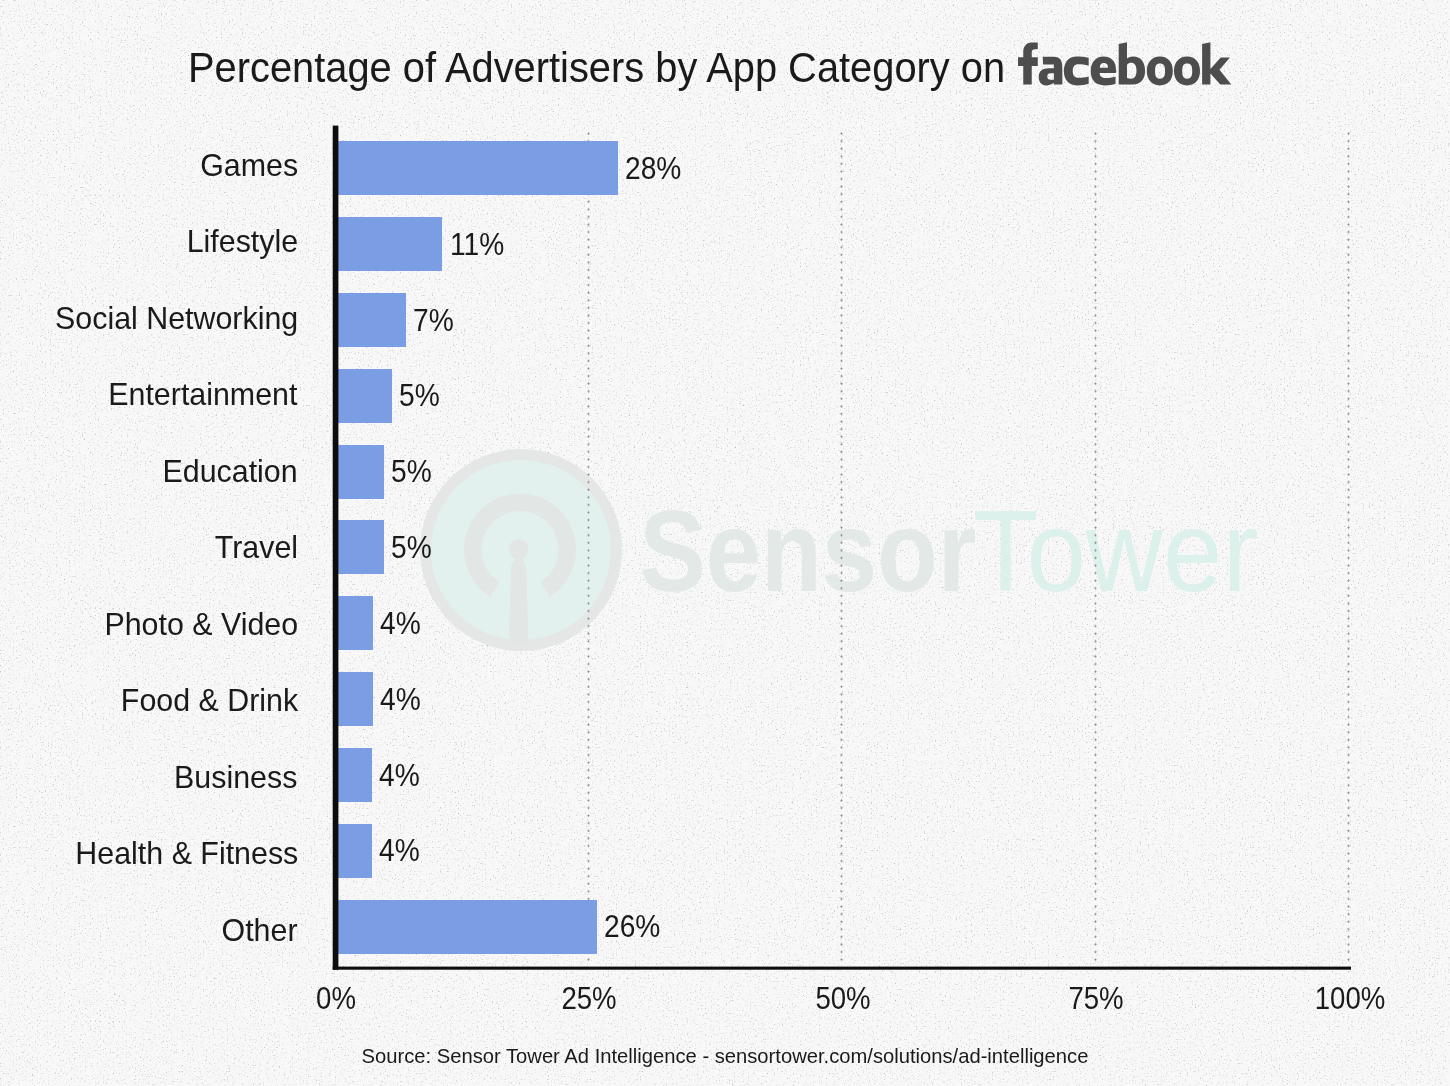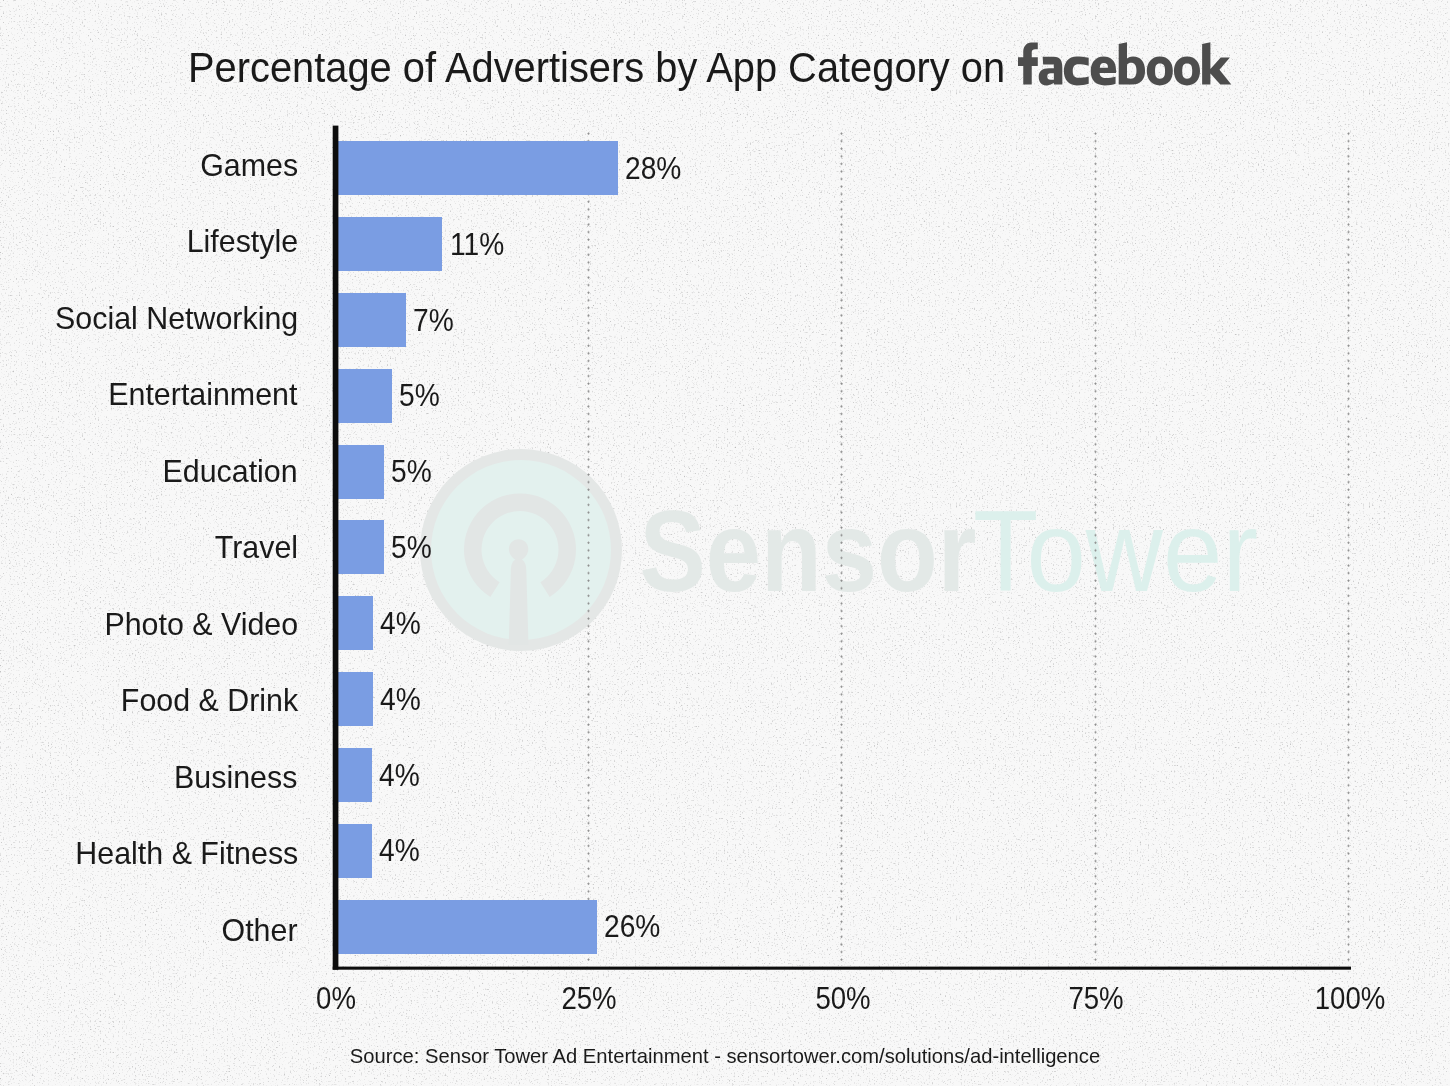--- a/index.html
+++ b/index.html
@@ -137,14 +137,14 @@
       </div>
     <div id="ticklabels">
         <div class="ticklab" style="left: 227.7px; width: 200px; top: 981.9px; transform: scaleX(0.862);">0%</div>
         <div class="ticklab" style="left: 481.2px; width: 200px; top: 981.9px; transform: scaleX(0.862);">25%</div>
         <div class="ticklab" style="left: 734.7px; width: 200px; top: 981.9px; transform: scaleX(0.862);">50%</div>
         <div class="ticklab" style="left: 988.2px; width: 200px; top: 981.9px; transform: scaleX(0.862);">75%</div>
         <div class="ticklab" style="left: 1241.7px; width: 200px; top: 981.9px; transform: scaleX(0.862);">100%</div>
       </div>
   </div>
 
-  <div id="source">Source: Sensor Tower Ad Entertainment - sensortower.com/solutions/ad-intelligence</div>
+  <div id="source">Source: Sensor Tower Ad Intelligence - sensortower.com/solutions/ad-intelligence</div>
 </div>
 
 </body></html>

